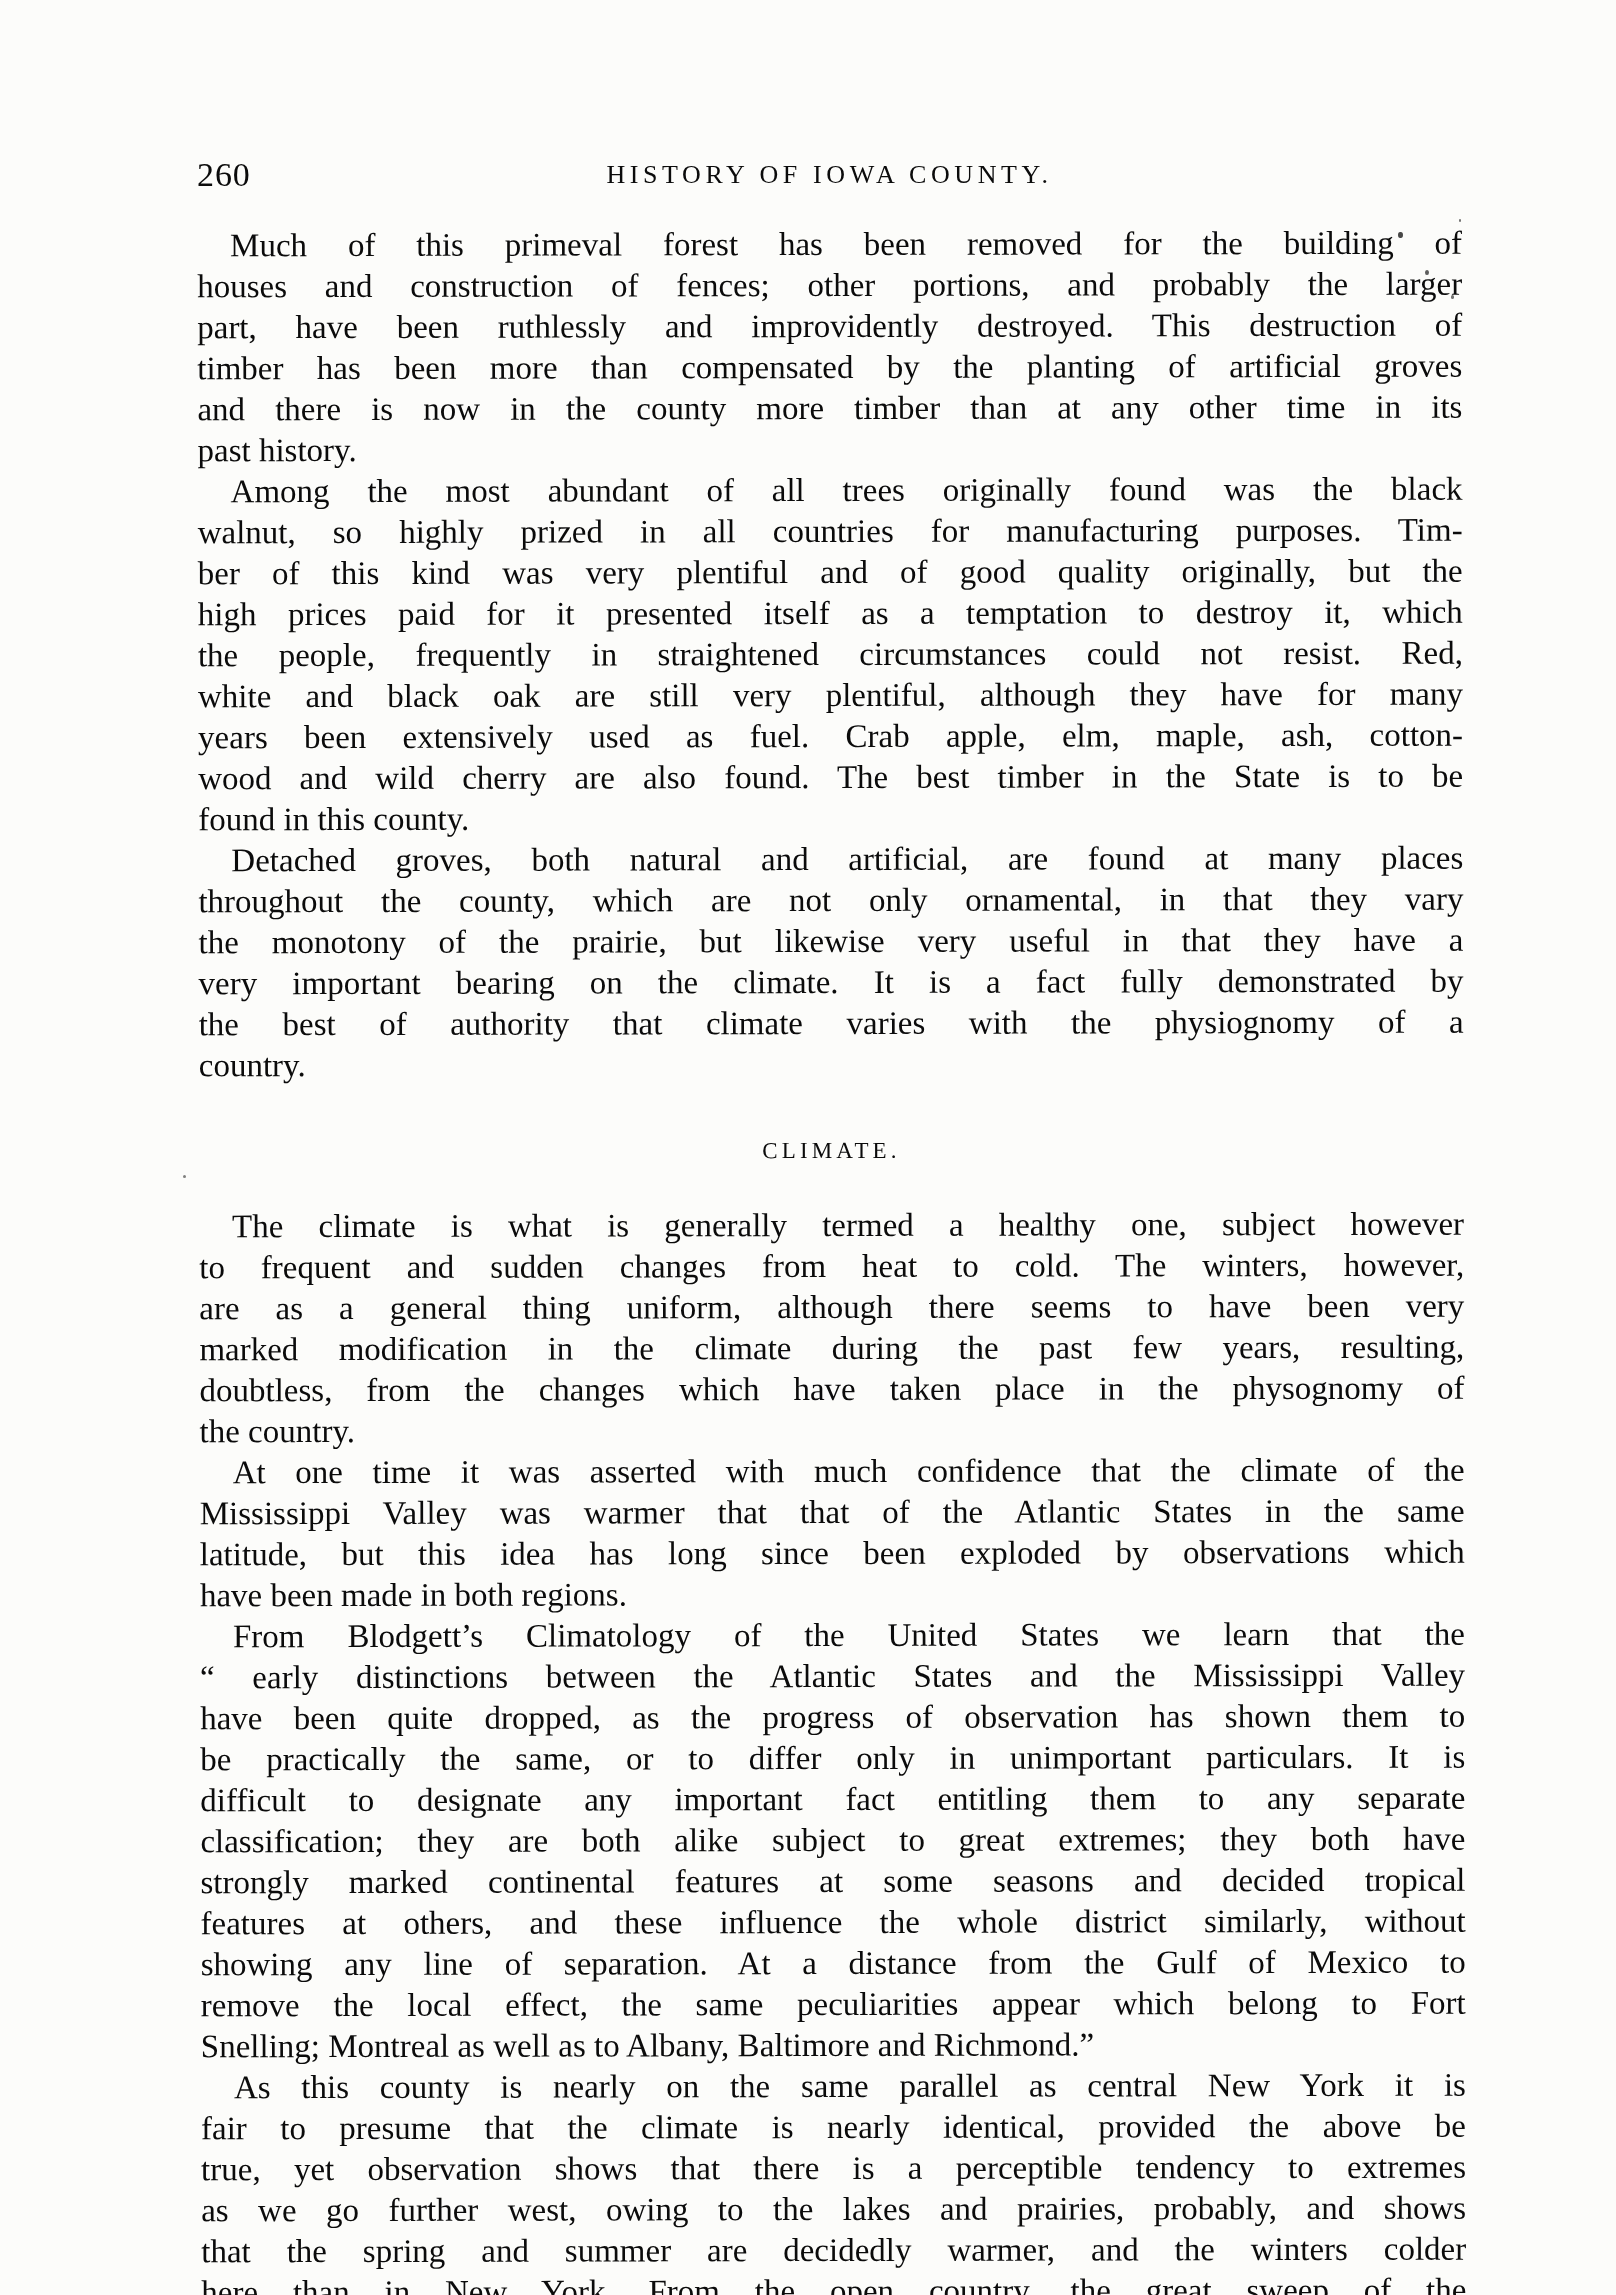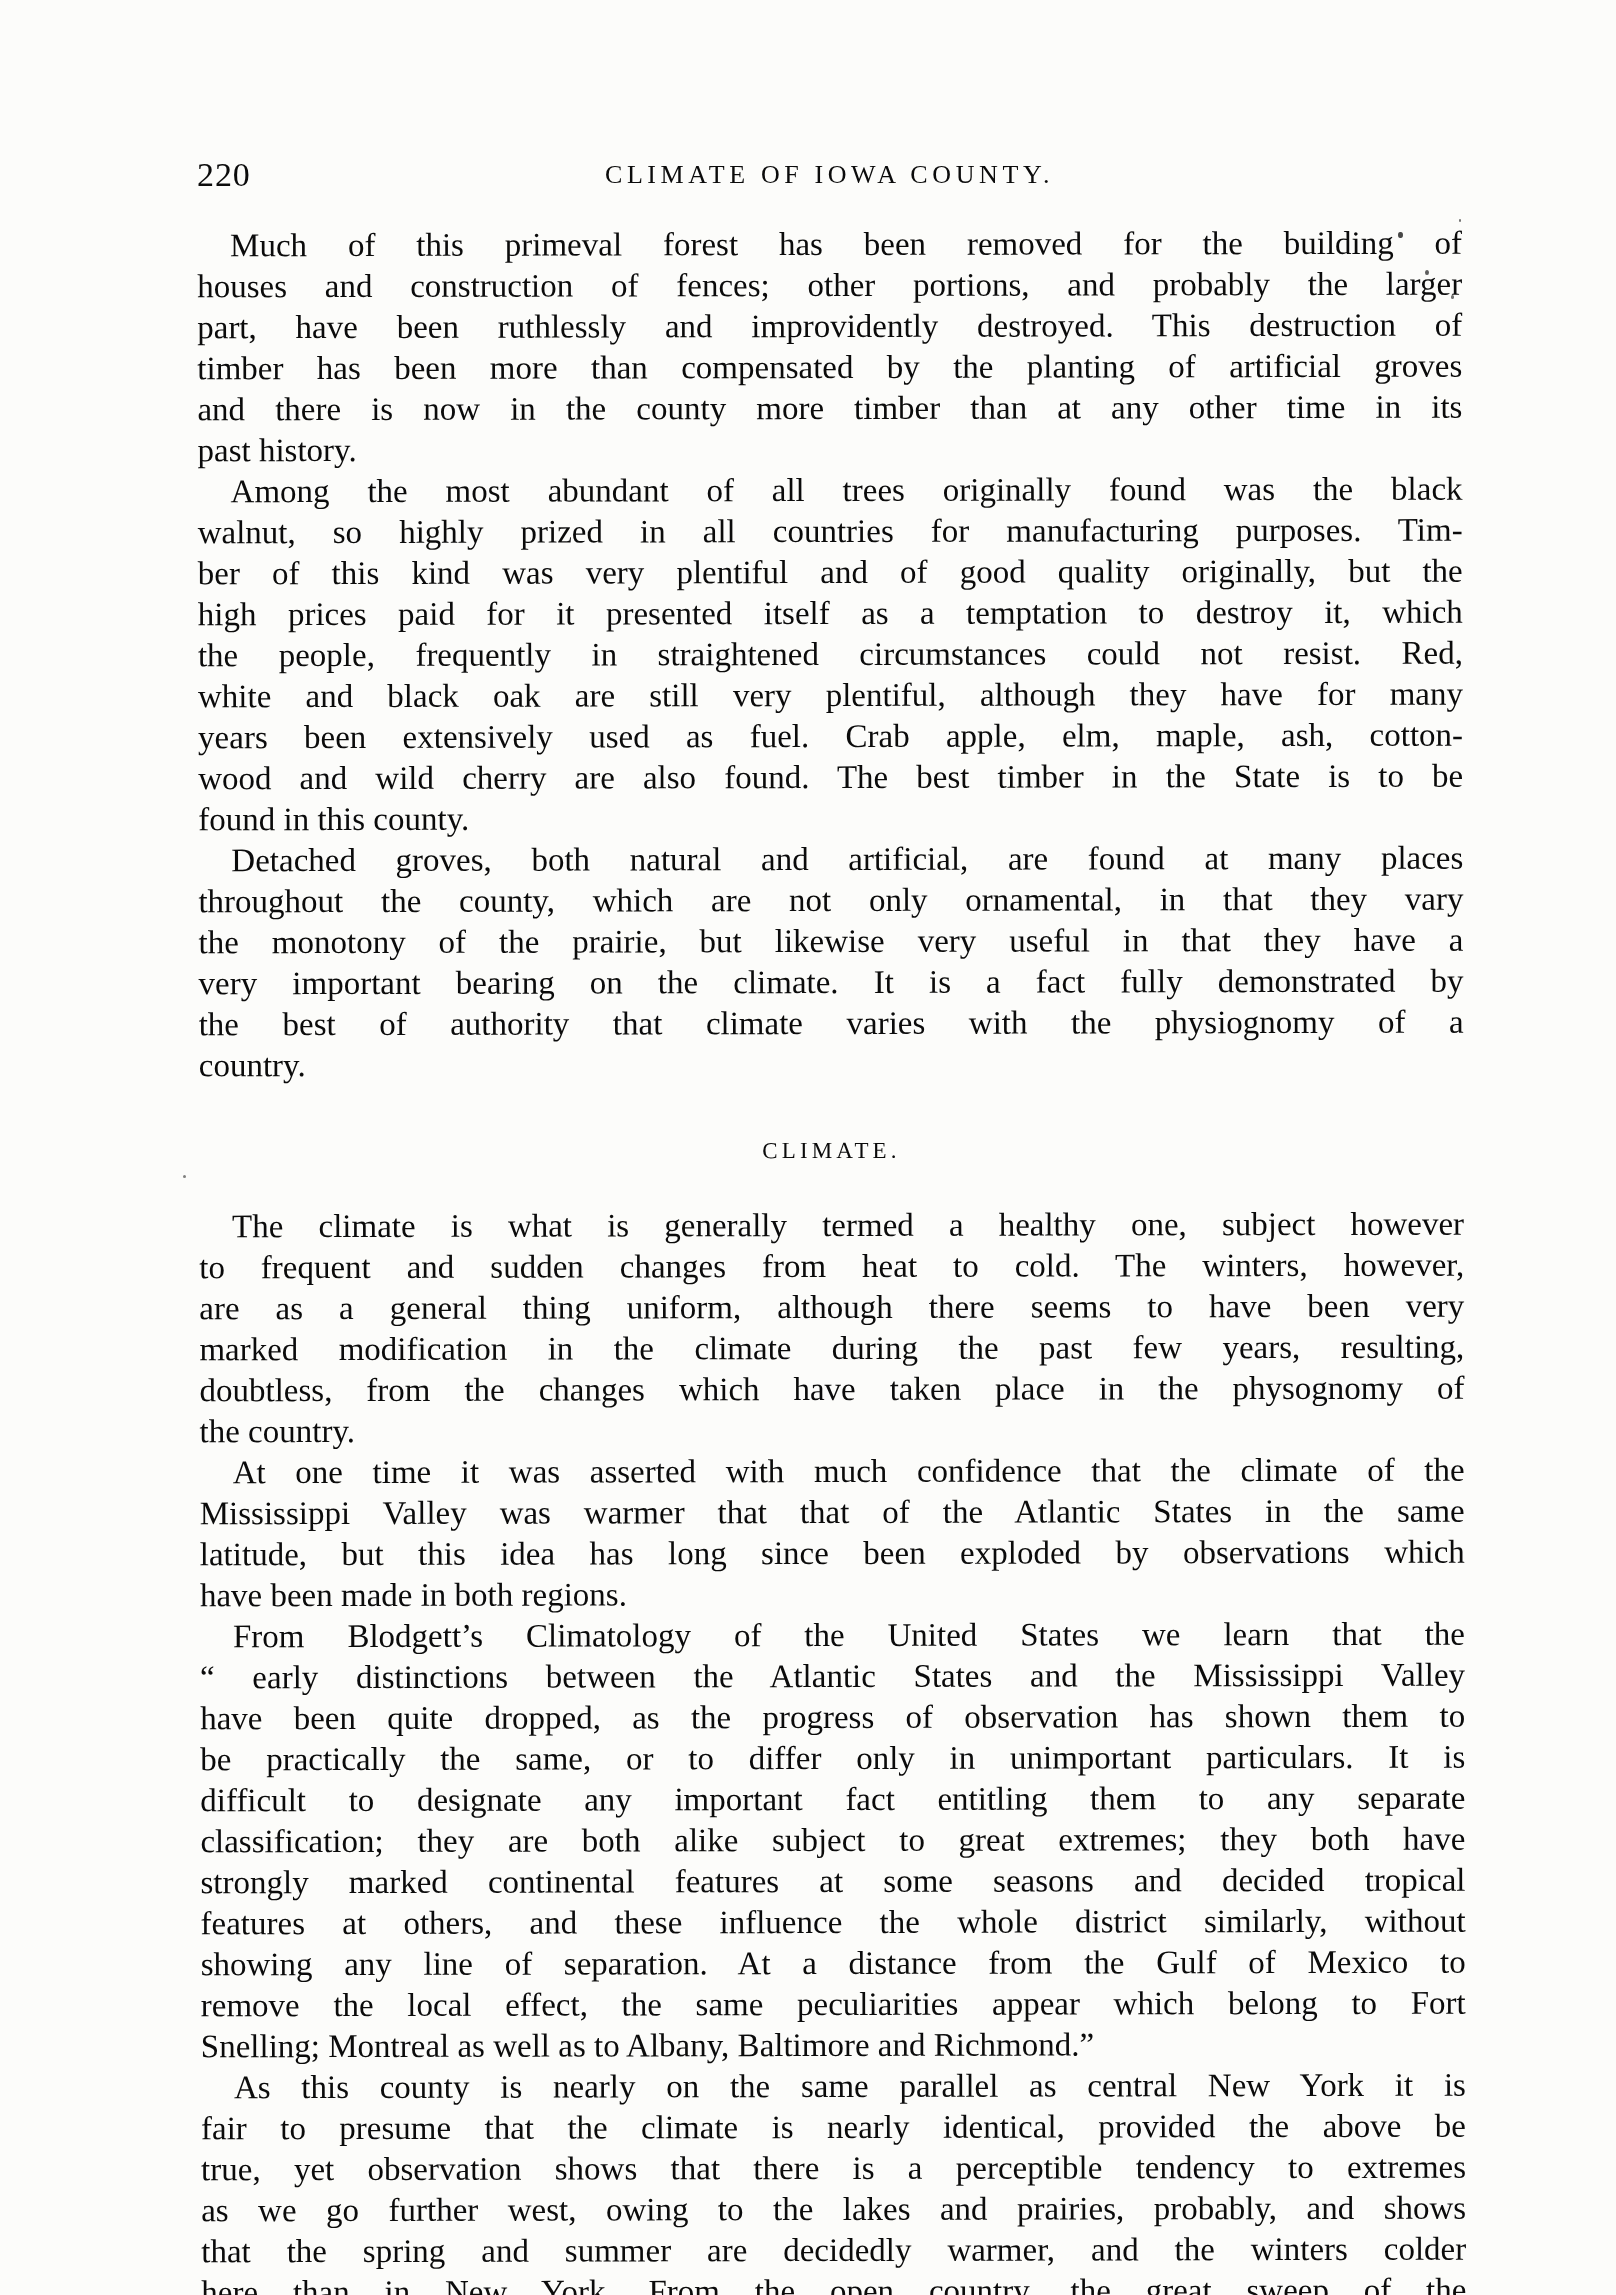--- a/index.html
+++ b/index.html
@@ -67,22 +67,22 @@
     background: #1a1a1a;
     border-radius: 50%;
   }
 </style>
 </head>
 <body>
 
 <div class="page">
 
   <div class="running-header">
-    <span class="page-number">220</span>
-    <div class="header-title">CLIMATE OF IOWA COUNTY.</div>
+    <span class="page-number">260</span>
+    <div class="header-title">HISTORY OF IOWA COUNTY.</div>
   </div>
 
   <div class="text-block">
       <div class="paragraph">
         <div class="line first">Much of this primeval forest has been removed for the building of</div>
         <div class="line">houses and construction of fences; other portions, and probably the larger</div>
         <div class="line">part, have been ruthlessly and improvidently destroyed.  This destruction of</div>
         <div class="line">timber has been more than compensated by the planting of artificial groves</div>
         <div class="line">and there is now in the county more timber than at any other time in its</div>
         <div class="line last">past history.</div>

